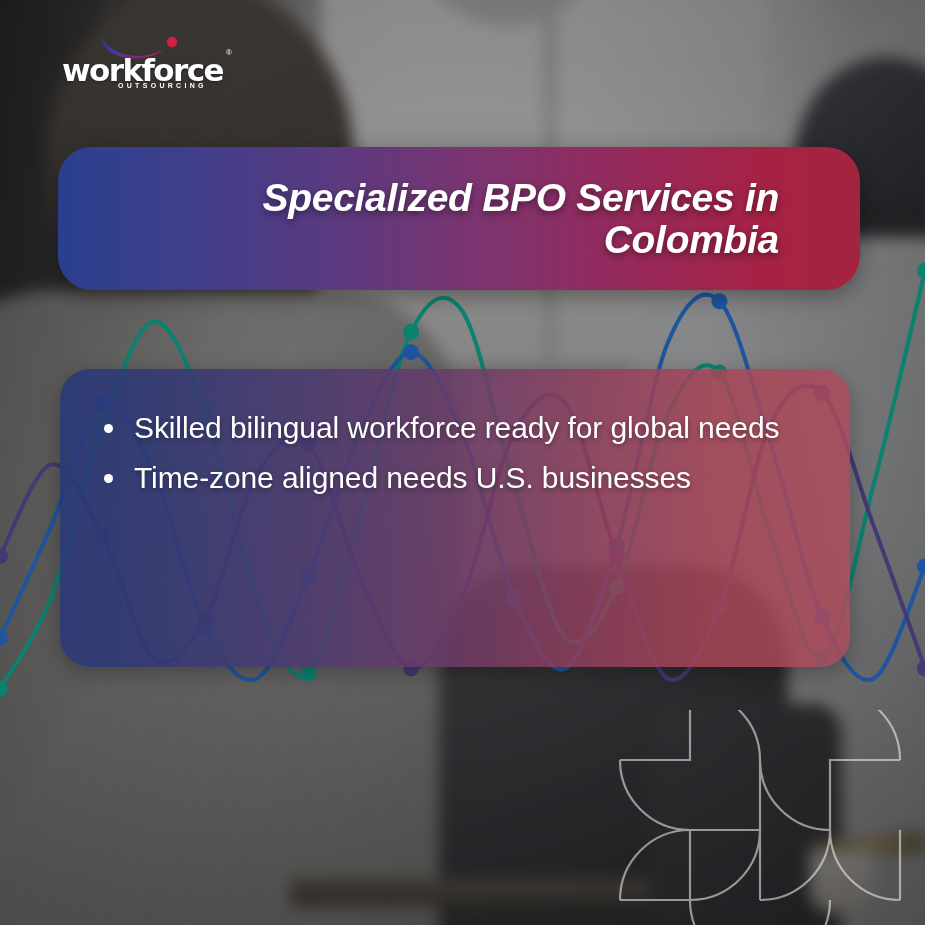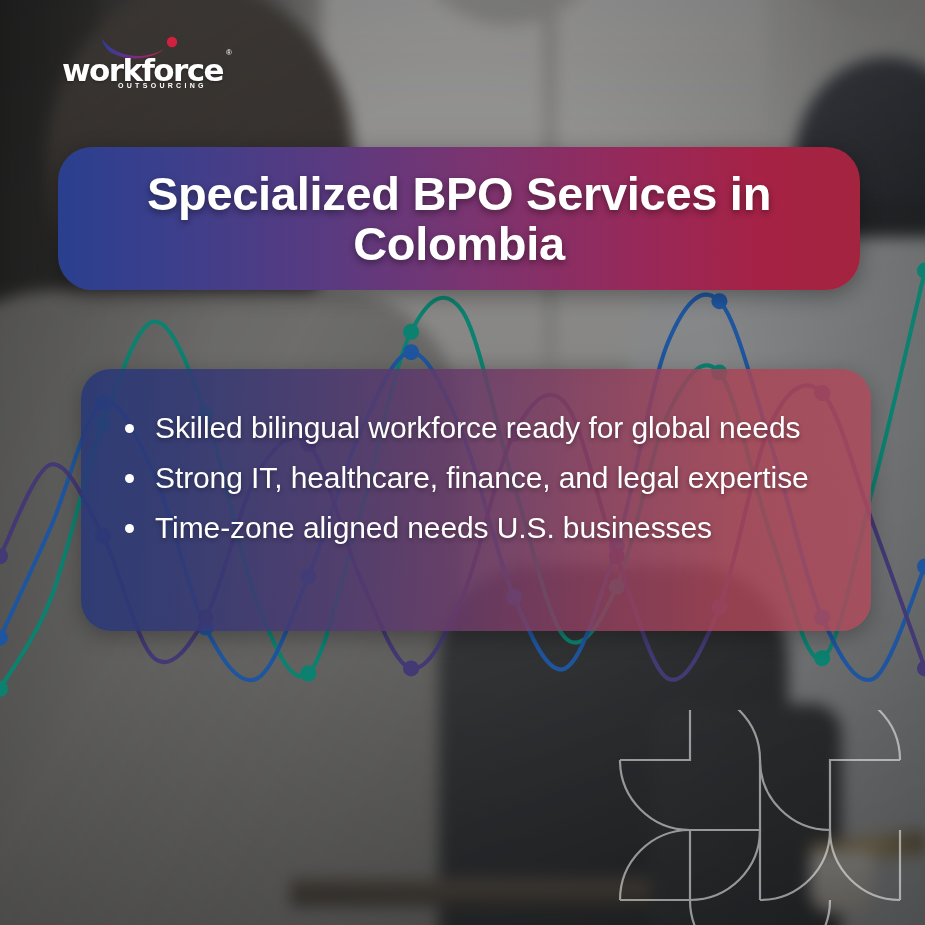--- a/index.html
+++ b/index.html
@@ -66,30 +66,31 @@
   
   .title-card {
     position:absolute; left:58px; top:147px; width:802px; height:143px;
     border-radius:34px;
     background:linear-gradient(90deg,#2a3f8f 0%, #3c3f8c 14%, #5a3a80 34%, #7b3470 52%, #97295a 72%, #a62245 88%, #a3243f 100%);
     box-shadow:0 6px 22px rgba(0,0,0,0.33);
     z-index:5;
     display:flex; align-items:center; justify-content:center;
   }
   .title-text {
-    color:#fff; font-size:47px; line-height:1.06; font-weight:700;
-    text-align:center; letter-spacing:-0.3px;
+    color:#fff; font-size:39px; line-height:1.06; font-weight:700;
+    text-align:right; letter-spacing:-0.3px;
     font-family:"Liberation Sans","DejaVu Sans",sans-serif;
     text-shadow:0 3px 7px rgba(0,0,0,0.42);
     max-width:640px;
+    font-style:italic;
   }
 
   
   .bullets-card {
-    position:absolute; left:81px; top:369px; width:790px; height:262px;
+    position:absolute; left:60px; top:369px; width:790px; height:298px;
     border-radius:30px;
     background:linear-gradient(93deg, rgba(40,56,120,0.88) 0%, rgba(48,56,116,0.88) 12%, rgba(72,56,112,0.86) 30%, rgba(104,58,104,0.85) 48%, rgba(142,62,92,0.85) 66%, rgba(168,68,86,0.84) 82%, rgba(174,74,92,0.84) 100%);
     box-shadow:0 6px 22px rgba(0,0,0,0.28);
     z-index:7;
     padding:34px 44px 30px 32px;
   }
   .bullets-list { list-style:none; }
   .bullet-item {
     position:relative;
     color:#fff; font-size:30px; line-height:1.66;
@@ -243,21 +244,20 @@
         <circle cx="616.7" cy="316.2" r="8" fill="#5b4f8e"></circle>
         <circle cx="719.4" cy="367.2" r="8" fill="#5b4f8e"></circle>
         <circle cx="822.2" cy="153.0" r="8" fill="#5b4f8e"></circle>
         <circle cx="925.0" cy="428.4" r="8" fill="#5b4f8e"></circle>
       </g>
   </svg>
 
   <div class="bullets-card">
     <ul class="bullets-list">
       <li class="bullet-item">Skilled bilingual workforce ready for global needs</li>
-      <li class="bullet-item">Strong IT, healthcare, finance, and legal expertise</li>
       <li class="bullet-item">Time-zone aligned needs U.S. businesses</li>
     </ul>
   </div>
 
   <div class="logo">
     <svg class="logo-swoosh" width="92" height="26" viewBox="0 0 92 26">
       <defs>
         <linearGradient id="swgrad" x1="0" y1="0" x2="1" y2="0">
           <stop offset="0%" stop-color="#2b3f9c"></stop>
           <stop offset="55%" stop-color="#7a2a80"></stop>

